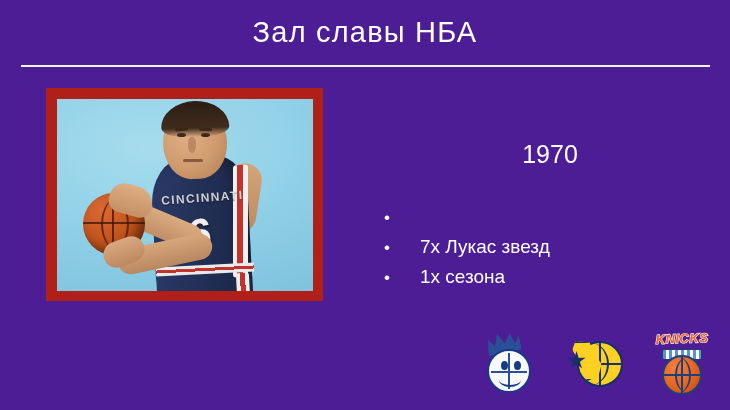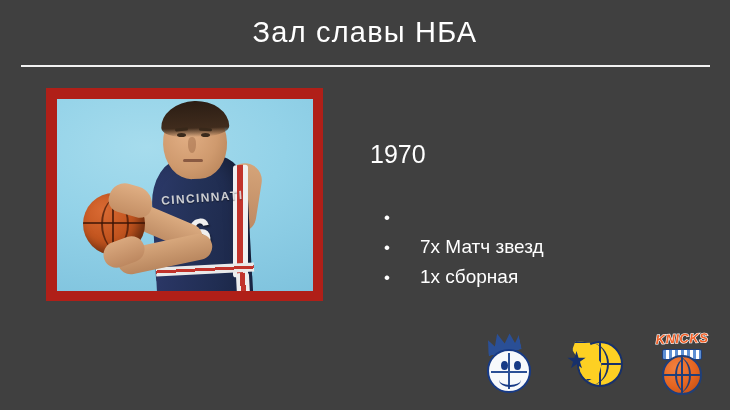--- a/index.html
+++ b/index.html
@@ -4,21 +4,21 @@
 <style>
   html, body {
     margin: 0;
     padding: 0;
     background: #0b0b4e;
   }
   #slide {
     position: relative;
     width: 730px;
     height: 410px;
-    background: #404040;
+    background: #4c1d95;
     overflow: hidden;
     font-family: "Liberation Sans", sans-serif;
     -webkit-font-smoothing: antialiased;
   }
 
   
   #title {
     position: absolute;
     top: 14px;
     left: 0;
@@ -227,21 +227,21 @@
     text-align: center;
     color: #ffffff;
     font-size: 25px;
     font-weight: 700;
     line-height: 30px;
     white-space: nowrap;
   }
   #player-year {
     position: absolute;
     left: 370px; top: 139px; width: 360px;
-    text-align: left;
+    text-align: center;
     color: #ffffff;
     font-size: 25px;
     font-weight: 400;
     line-height: 30px;
   }
   #achievements {
     position: absolute;
     left: 379px; top: 203px; width: 340px;
     margin: 0; padding: 0;
     list-style: none;
@@ -427,25 +427,25 @@
   </div>
 
   <div id="player-year">1970</div>
 
   <ul id="achievements">
     <li>
       <span class="bullet">•</span>
     </li>
     <li>
       <span class="bullet">•</span>
-      <span>7х Матч звезд</span>
+      <span>7х Лукас звезд</span>
     </li>
     <li>
       <span class="bullet">•</span>
-      <span>1х сборная</span>
+      <span>1х сезона</span>
     </li>
   </ul>
 
   <div id="logos">
 
     <div class="logo" id="logo-royals">
       <div class="crown"></div>
       <div class="ball-face"></div>
       <div class="seam1"></div>
       <div class="seam2"></div>

